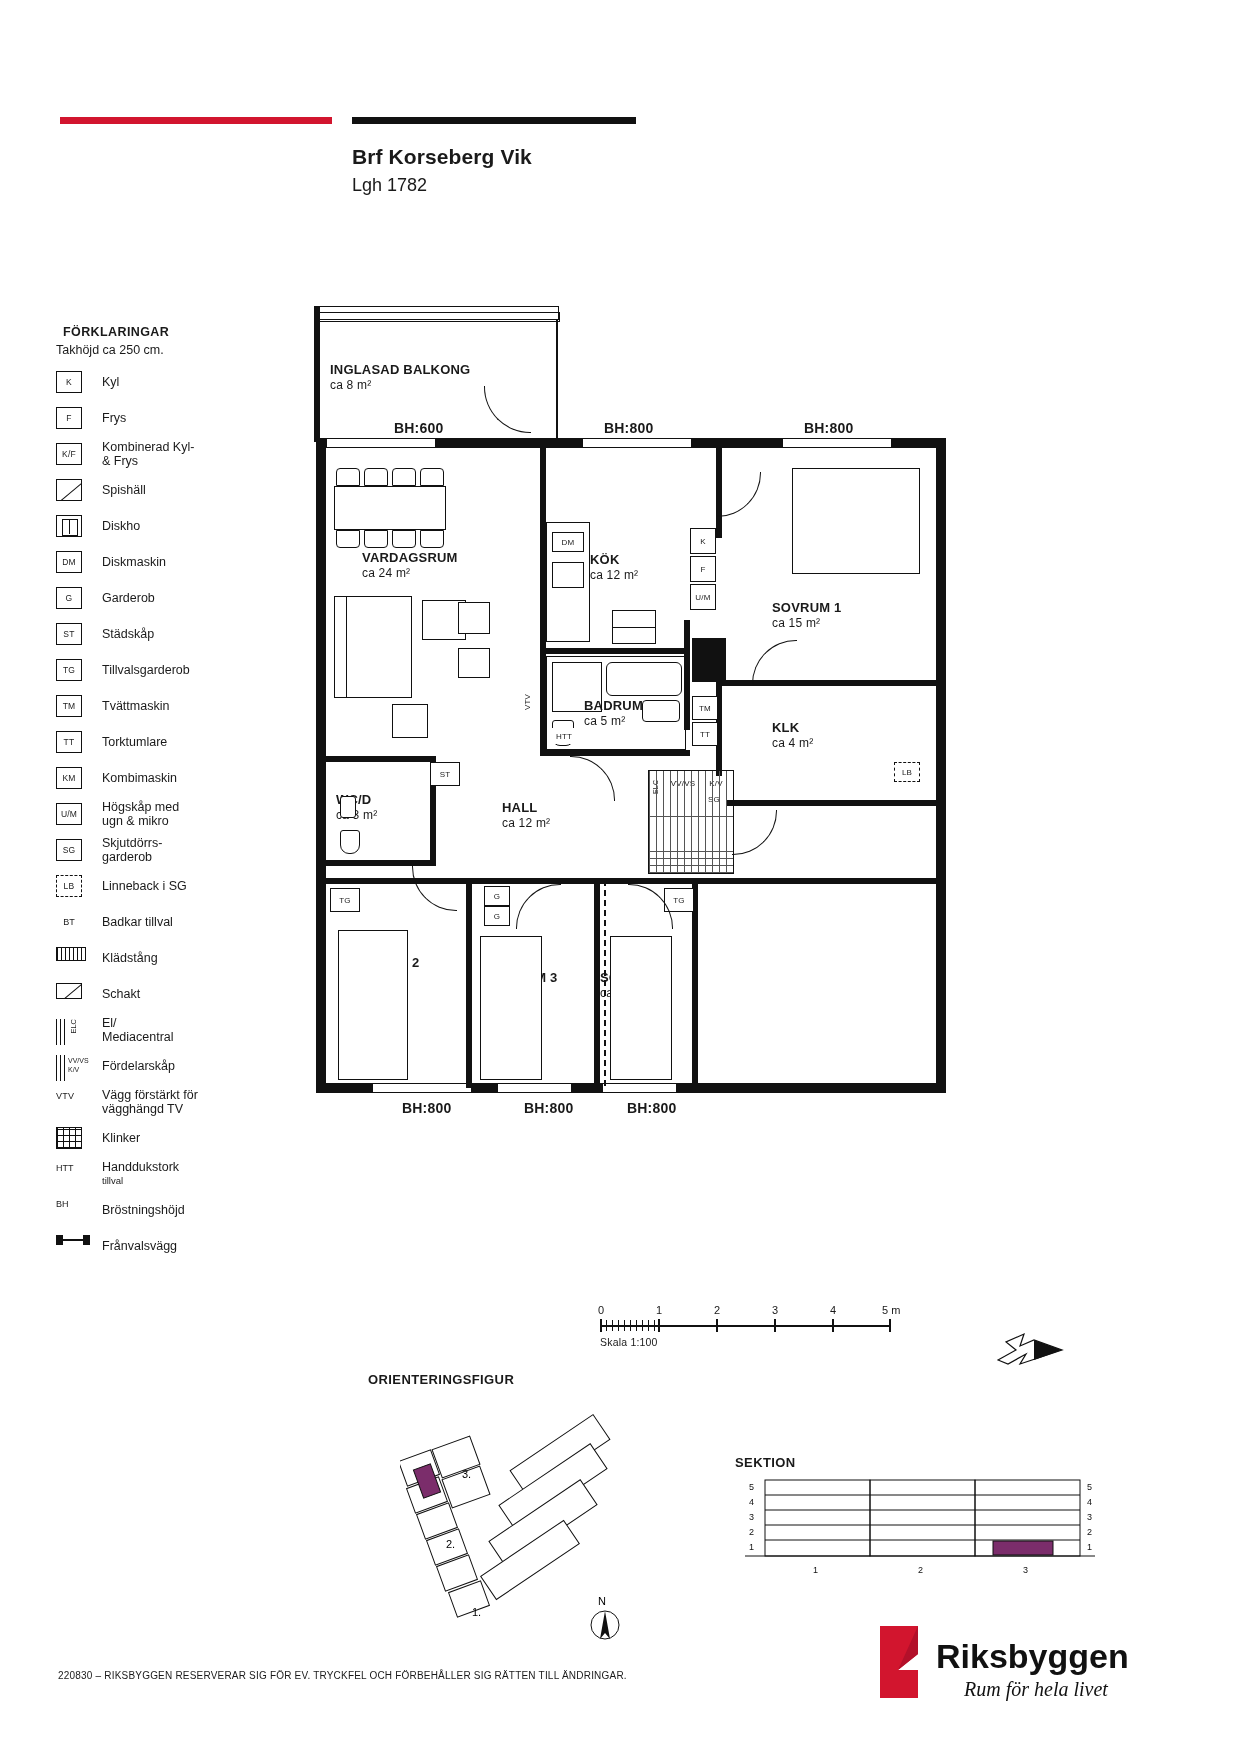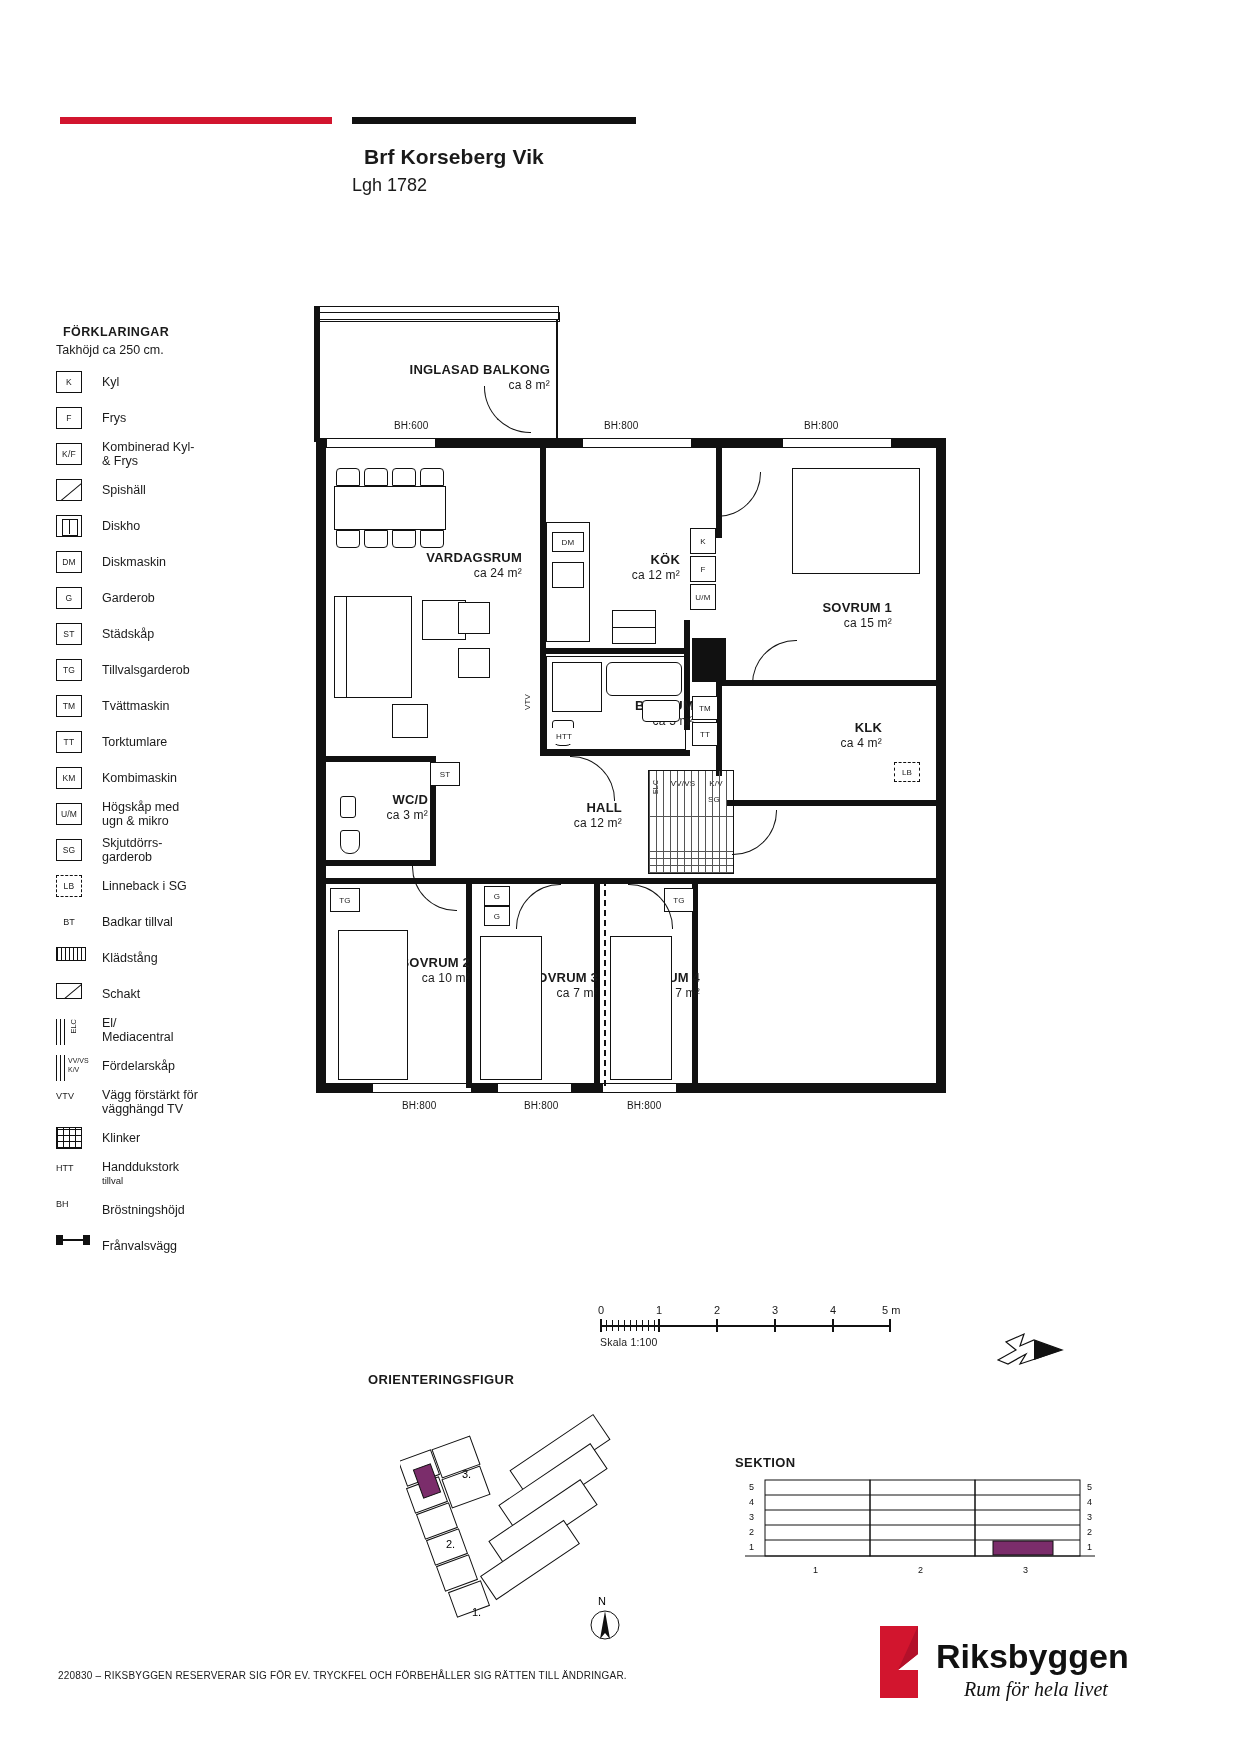--- a/index.html
+++ b/index.html
@@ -10,21 +10,21 @@
     color:#1a1a1a;
     overflow:hidden;
   }
   .abs{position:absolute;}
 
   
   #title-rule{left:60px;top:117px;width:272px;height:7px;background:#d2152e;}
   #brf-rule{left:352px;top:117px;width:284px;height:7px;background:#111;}
   #title-block{left:58px;top:140px;color:#d2152e;font-size:46px;line-height:52px;font-weight:400;letter-spacing:-0.5px;}
   #title-block .sup{font-size:26px;vertical-align:super;}
-  #brf-name{left:364px;top:145px;font-size:21px;font-weight:bold;letter-spacing:0.1px;}
+  #brf-name{left:352px;top:145px;font-size:21px;font-weight:bold;letter-spacing:0.1px;}
   #brf-lgh{left:352px;top:175px;font-size:18px;}
 
   
   #legend{left:56px;top:325px;width:230px;}
   #legend h3{margin:0 0 4px 0;font-size:12.5px;letter-spacing:0.4px;padding-left:7px;}
   #legend .sub{font-size:12.5px;margin-bottom:10px;}
   .lg-row{display:flex;align-items:center;min-height:30px;margin-bottom:6px;}
   .lg-sym{width:34px;height:22px;margin-right:12px;flex:none;position:relative;}
   .lg-box{width:26px;height:22px;border:1px solid #111;box-sizing:border-box;
           display:flex;align-items:center;justify-content:center;font-size:8.5px;letter-spacing:0.2px;}
@@ -49,24 +49,24 @@
   .frv{width:34px;height:10px;position:relative;}
   .frv:before{content:"";position:absolute;left:0;top:0;width:34px;height:10px;
     background:linear-gradient(#111,#111) left/7px 10px no-repeat,
                linear-gradient(#111,#111) right/7px 10px no-repeat,
                linear-gradient(#111,#111) center/34px 2px no-repeat;}
 
   
   #plan{left:312px;top:300px;width:640px;height:820px;}
   .wall{position:absolute;background:#111;}
   .thin{position:absolute;border:1px solid #111;box-sizing:border-box;}
-  .rlabel{position:absolute;text-align:right;font-size:13px;line-height:15px;letter-spacing:.2px;}
+  .rlabel{position:absolute;text-align:left;font-size:13px;line-height:15px;letter-spacing:.2px;}
   .rlabel b{font-weight:bold;display:block;font-size:13px;}
   .rlabel span{font-size:12px;}
-  .bh{position:absolute;font-size:10px;font-weight:normal;letter-spacing:.2px;padding-left:12px;}
+  .bh{position:absolute;font-size:14px;font-weight:bold;letter-spacing:.2px;padding-left:12px;}
   .sbox{position:absolute;border:1px solid #111;box-sizing:border-box;background:#fff;
         font-size:8px;display:flex;align-items:center;justify-content:center;letter-spacing:.2px;}
   .tile{background:
      repeating-linear-gradient(90deg,#555 0 .5px,transparent .5px 7px),
      repeating-linear-gradient(0deg,#555 0 .5px,transparent .5px 7px);}
   .furn{position:absolute;border:1px solid #111;box-sizing:border-box;background:#fff;}
   .diagline{position:absolute;overflow:hidden;}
   .diagline:after{content:"";position:absolute;left:-20%;top:50%;width:140%;height:1px;background:#111;
                   transform-origin:center;}
 

